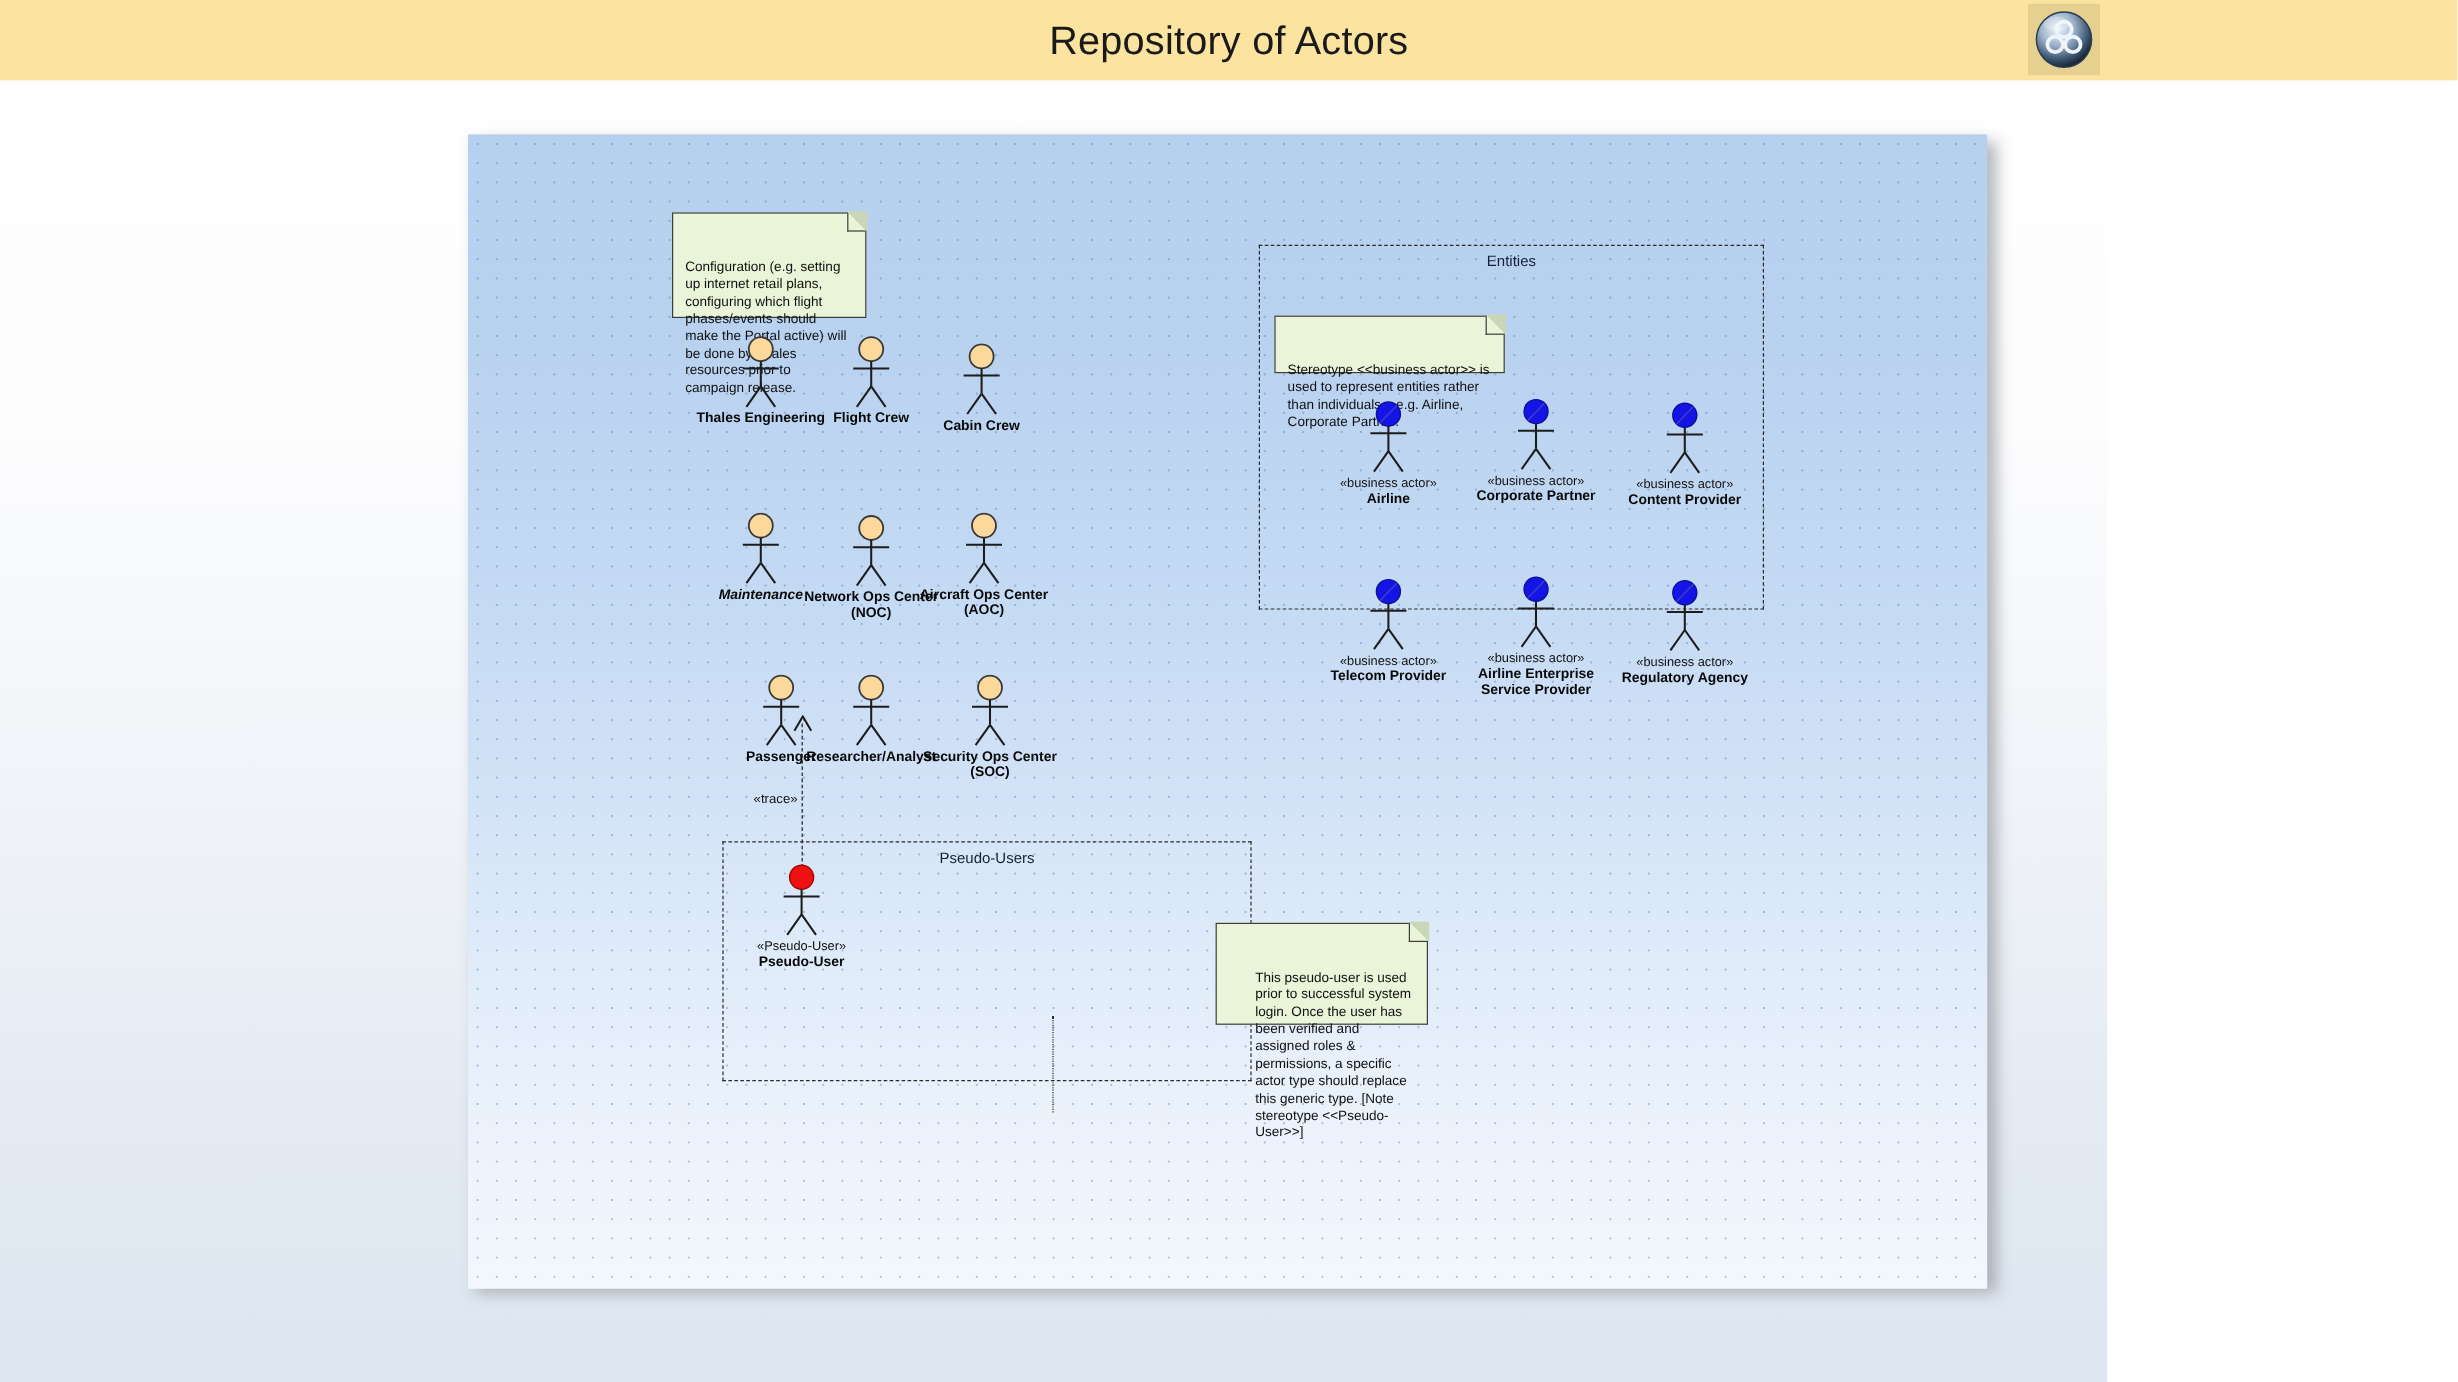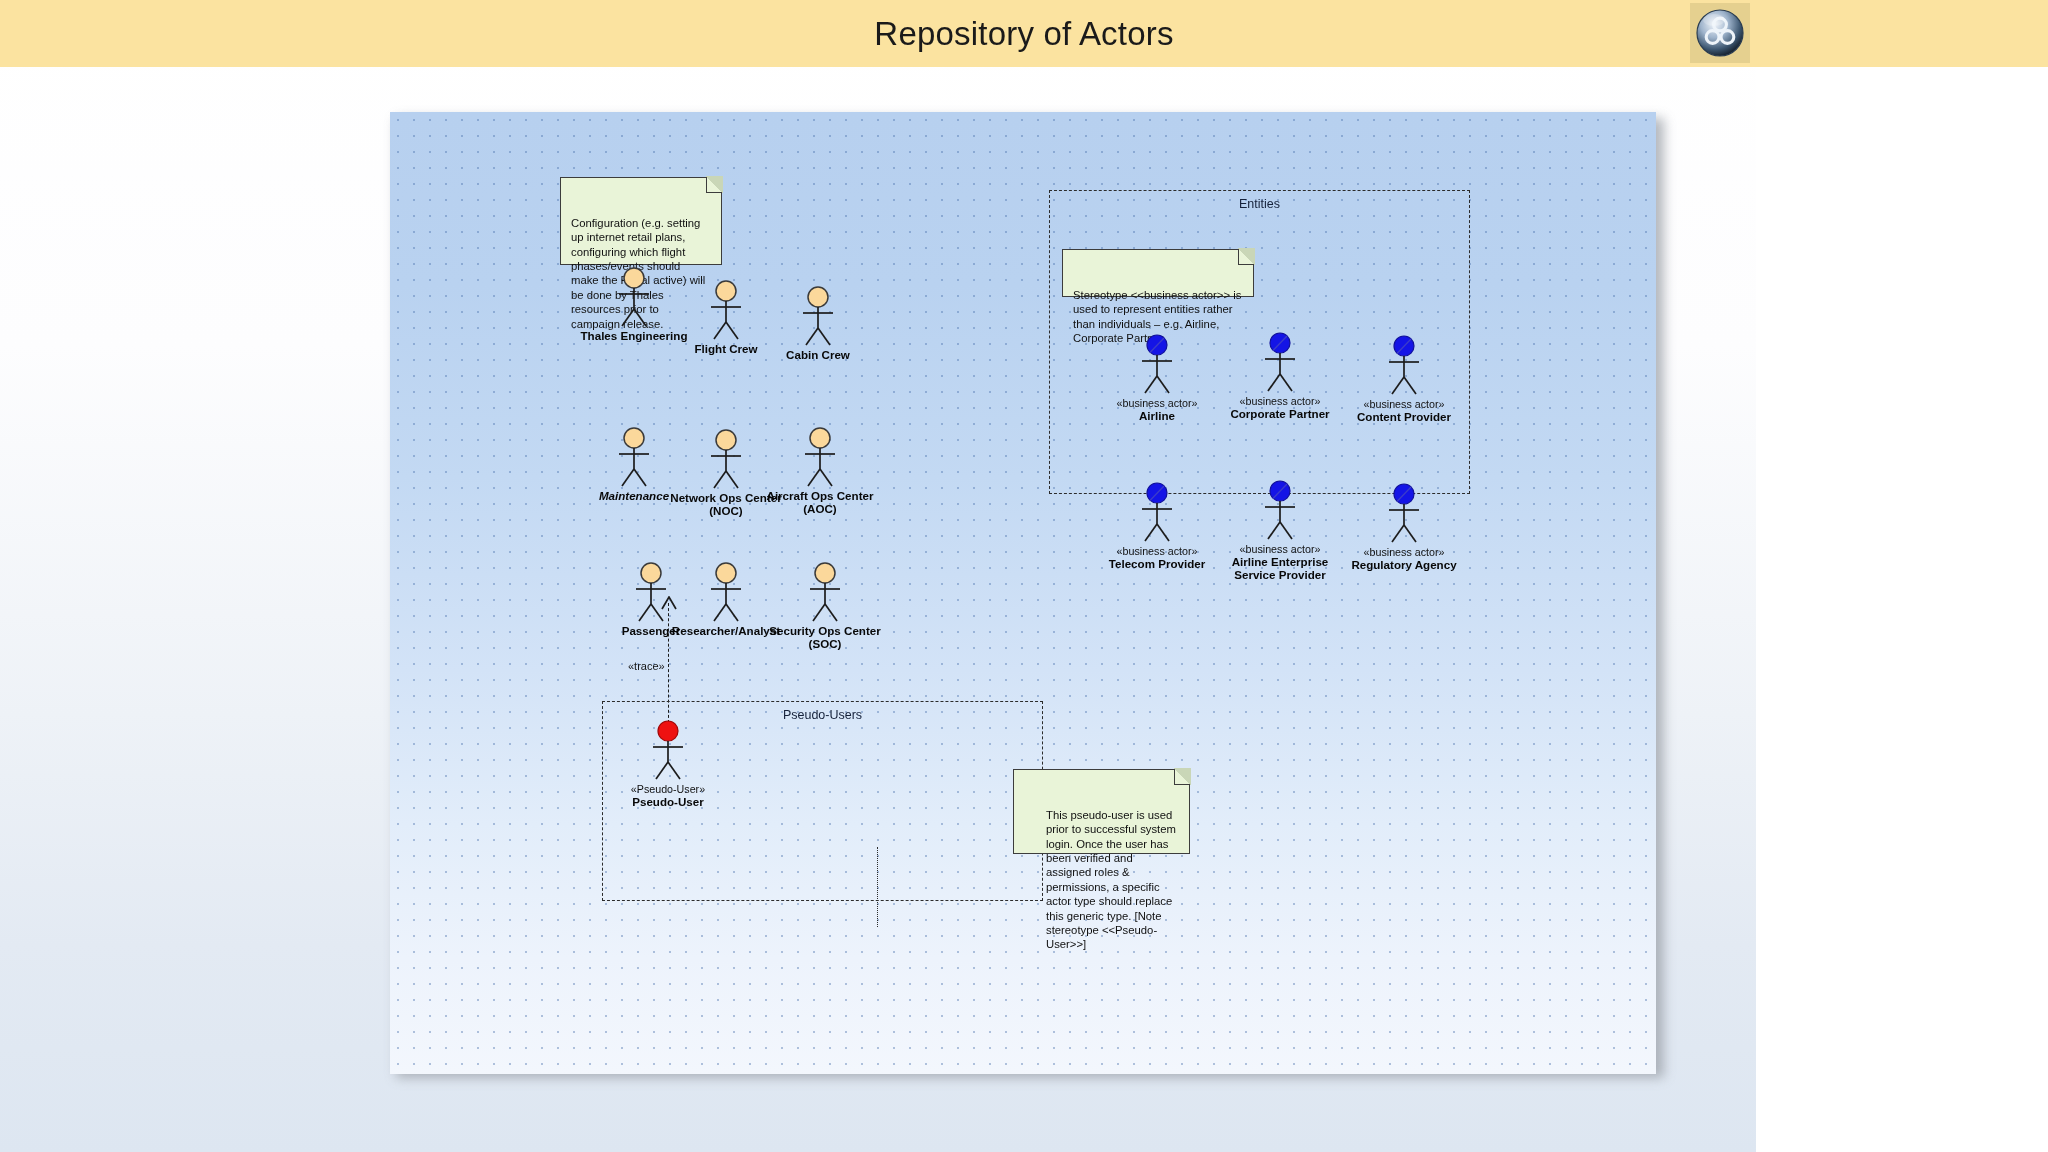--- a/index.html
+++ b/index.html
@@ -77,21 +77,21 @@
   .boundary > .btitle {
     position: absolute;
     left: 0; right: 0; top: 6px;
     text-align: center;
     font-size: 12.5px;
     color: #15213a;
   }
   
   #grp-individuals { left: 206px; top: 78px; width: 509px; height: 521px; }
   #grp-individuals > .btitle { top: 5px; }
-  #grp-entities    { left: 659px; top: 78px; width: 421px; height: 304px; }
+  #grp-entities    { left: 659px; top: 92px; width: 421px; height: 304px; }
   #grp-pseudo      { left: 212px; top: 589px; width: 441px; height: 200px; }
 
   
   .note {
     position: absolute;
     background: #e9f4d8;
     border: 1.1px solid #3c3c3c;
     font-size: 11.3px;
     line-height: 14.4px;
     color: #101010;
@@ -193,21 +193,21 @@
 
 
 
     <div class="anchor-v" style="left:301px; top:80px; height:63px;"></div>
 
     <div class="note" id="note-config">
       <span class="dogear"></span>
       <span>Configuration (e.g. setting up internet retail plans, configuring which flight phases/events should make the Portal active) will be done by Thales resources prior to campaign release.</span>
     </div>
 
-    <div class="actor" style="left:184px; top:155px;">
+    <div class="actor" style="left:184px; top:168px;">
       <svg width="44" height="62" viewBox="0 0 44 62">
         <circle cx="22" cy="11" r="10" fill="#fbd89b" stroke="#3a3a3a" stroke-width="1.5"></circle>
         <line x1="22" y1="21" x2="22" y2="42" stroke="#1c1c1c" stroke-width="1.7"></line>
         <line x1="7" y1="27" x2="37" y2="27" stroke="#1c1c1c" stroke-width="1.7"></line>
         <line x1="22" y1="42" x2="10" y2="59" stroke="#1c1c1c" stroke-width="1.7"></line>
         <line x1="22" y1="42" x2="34" y2="59" stroke="#1c1c1c" stroke-width="1.7"></line>
       </svg>
       <div class="nm">Thales Engineering</div>
     </div>
 

